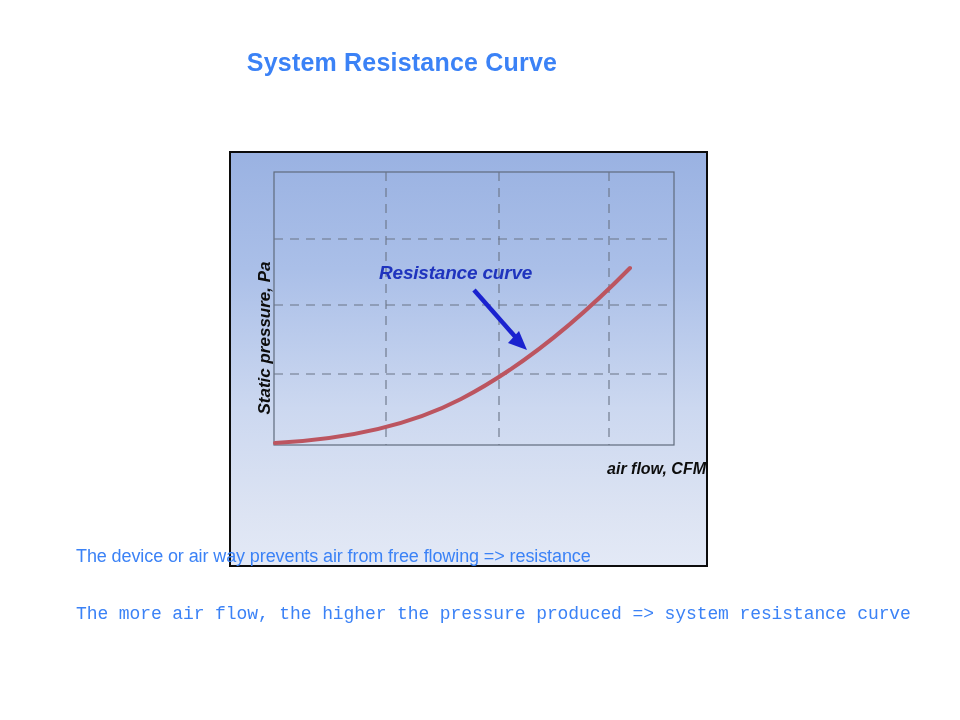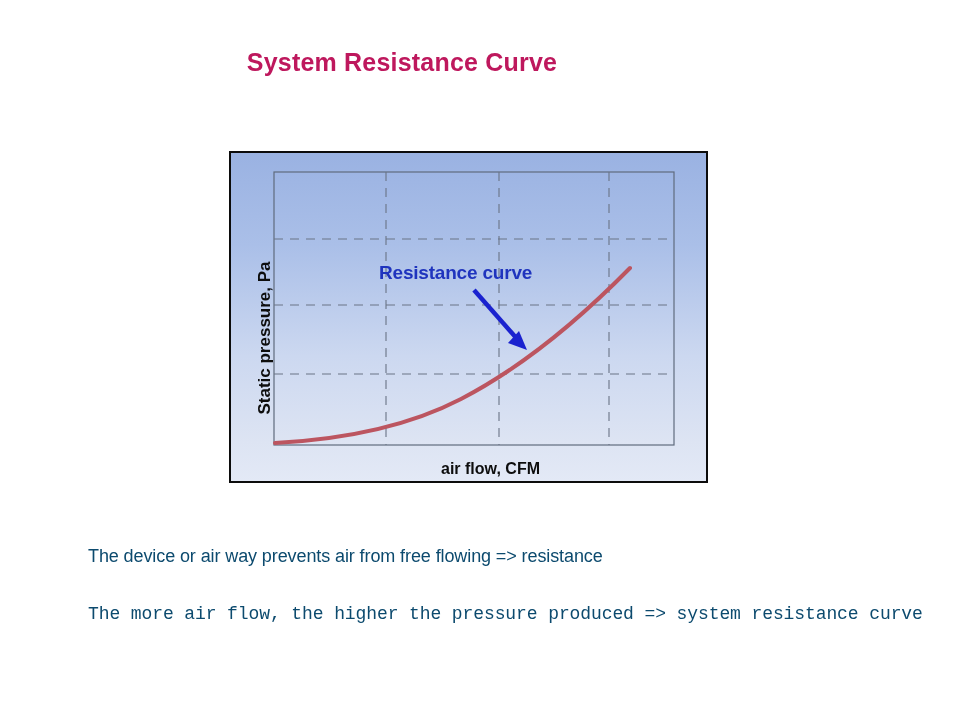--- a/index.html
+++ b/index.html
@@ -17,34 +17,35 @@
 
   
   .slide-title {
     position: absolute;
     left: 0;
     top: 48px;
     width: 804px;
     text-align: center;
     font-size: 25px;
     font-weight: bold;
-    color: #be185d;
+    color: #3b82f6;
     letter-spacing: 0.2px;
   }
 
   
   .figure {
     position: absolute;
     left: 229px;
     top: 151px;
     width: 479px;
-    height: 332px;
+    height: 416px;
     border: 2px solid #0c0c0c;
     background: linear-gradient(to bottom, #9ab2e2 0%, #aabfe8 28%, #ccd8f0 62%, #dde4f3 88%, #e3e9f6 100%);
     box-sizing: border-box;
+    font-style: italic;
   }
 
   .chart-svg {
     position: absolute;
     left: 0;
     top: 0;
     width: 479px;
     height: 332px;
   }
 
@@ -62,21 +63,21 @@
     transform-origin: center center;
     white-space: nowrap;
   }
 
   
   .x-axis-label {
     position: absolute;
     left: 44px;
     top: 307px;
     width: 431px;
-    text-align: center;
+    text-align: right;
     font-size: 16px;
     font-weight: bold;
     color: #0d0d0d;
     white-space: nowrap;
   }
 
   
   .annotation-label {
     position: absolute;
     left: 148px;
@@ -84,23 +85,23 @@
     font-size: 19px;
     font-weight: bold;
     color: #1f34be;
     white-space: nowrap;
     letter-spacing: -0.2px;
   }
 
   
   .body-text {
     position: absolute;
-    left: 88px;
+    left: 76px;
     font-size: 18px;
-    color: #0c4a6e;
+    color: #3b82f6;
     white-space: nowrap;
     letter-spacing: -0.1px;
   }
   .body-text.line1 { top: 546px; }
   .body-text.line2 { top: 604px; font-family: Liberation Mono, monospace; }
 </style>
 </head>
 <body>
 
 <div class="slide-title">System Resistance Curve</div>

